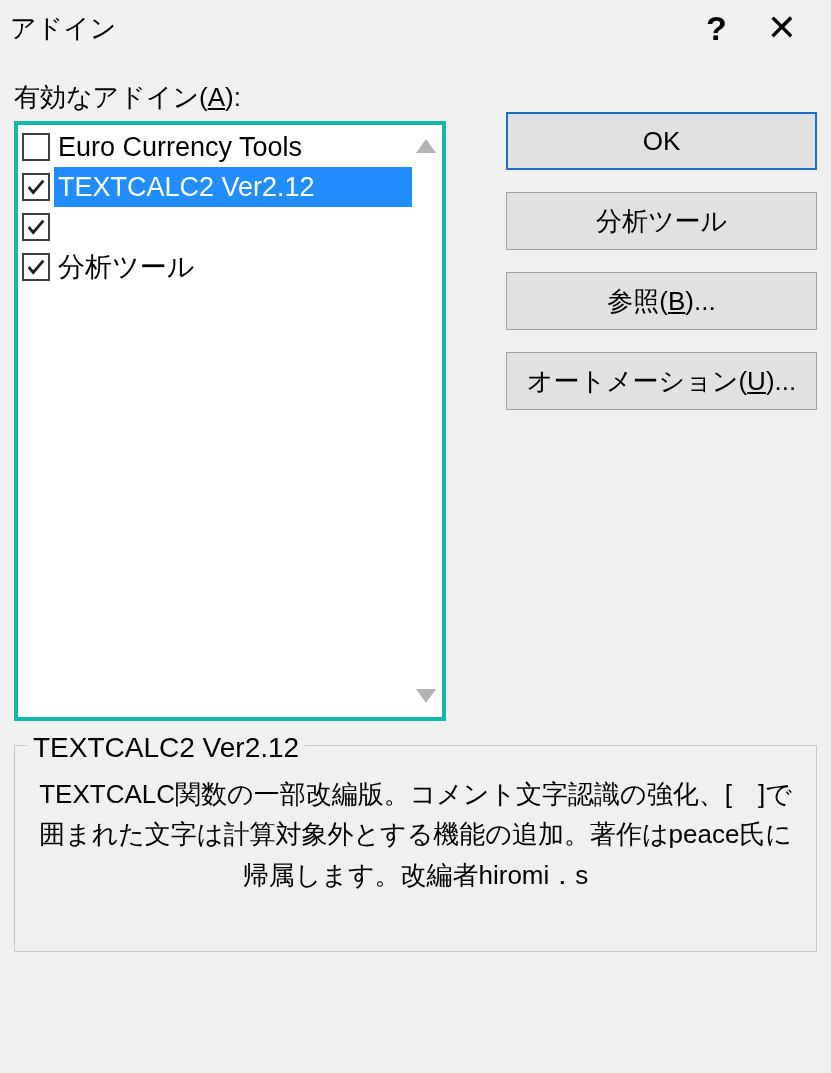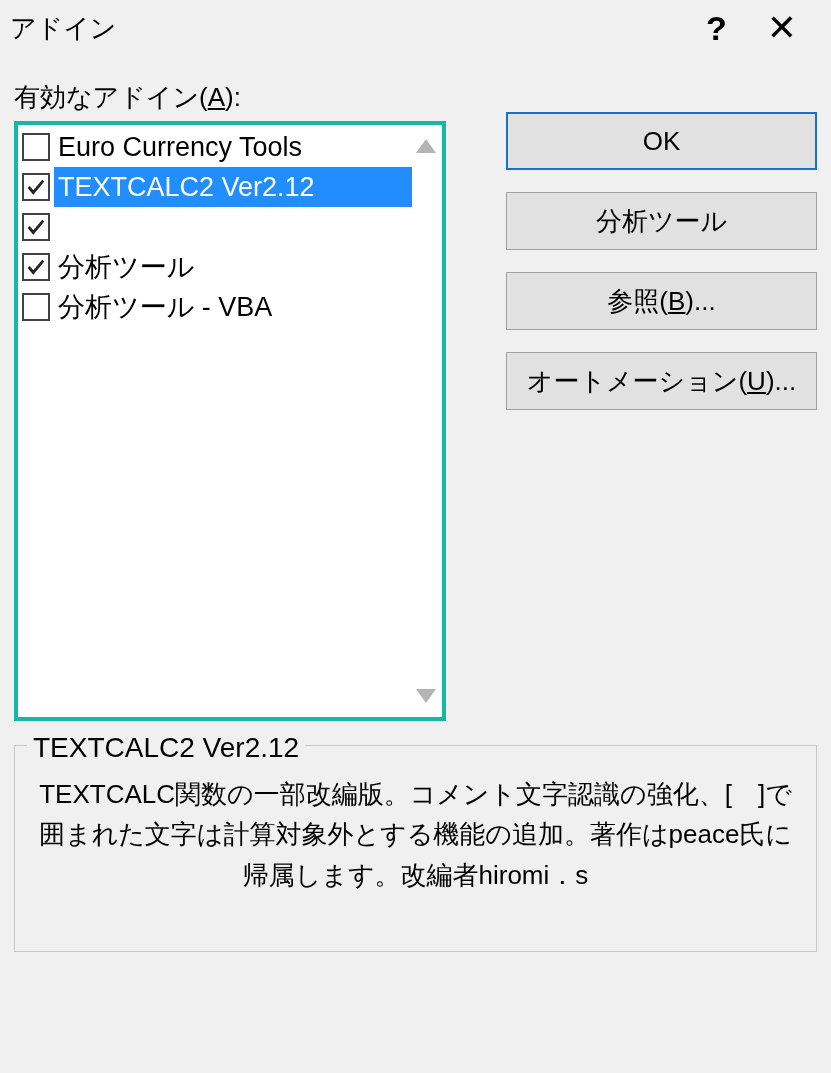--- a/index.html
+++ b/index.html
@@ -209,24 +209,20 @@
                 </svg>
               </span>
             </div>
             <div class="list-item">
               <span class="chk checked">
                 <svg width="22" height="22" viewBox="0 0 24 24">
                   <path d="M4 12 L9 18 L20 5" stroke="#222" stroke-width="3" fill="none"></path>
                 </svg>
               </span>
               <span class="item-label">分析ツール</span>
-            </div>
-            <div class="list-item">
-              <span class="chk"></span>
-              <span class="item-label">分析ツール - VBA</span>
             </div>
           </div>
         <div class="scrollbar">
           <div class="scroll-arrow scroll-up"></div>
           <div class="scroll-arrow scroll-down"></div>
         </div>
       </div>
     </div>
     <div class="right-col">
       <button class="btn primary">OK</button>

